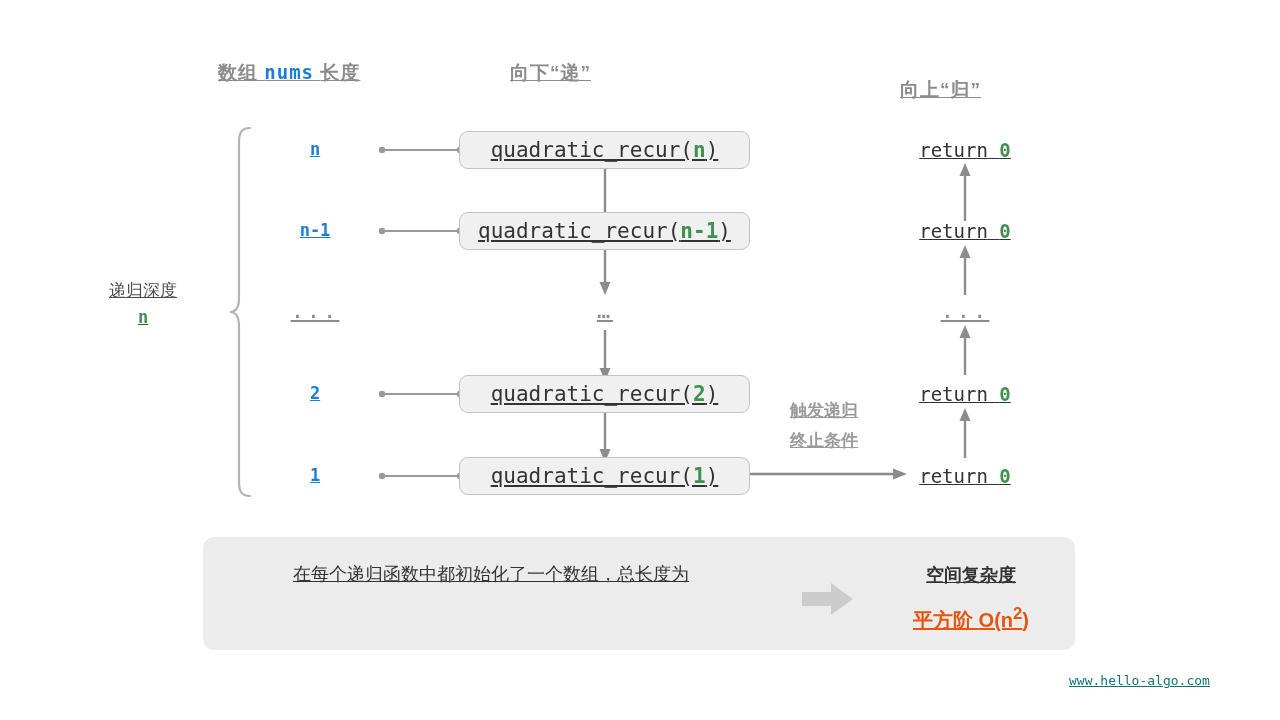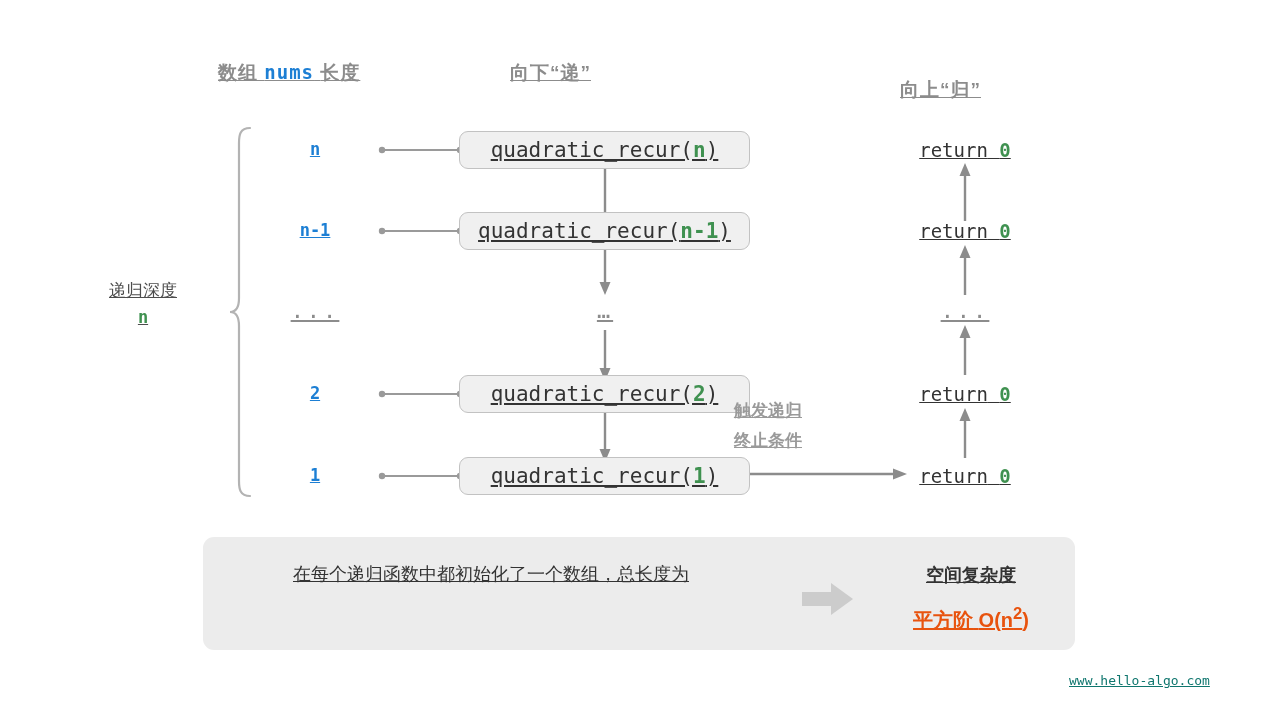--- a/index.html
+++ b/index.html
@@ -103,21 +103,21 @@
     font-family: "DejaVu Sans Mono", "Liberation Mono", monospace;
     font-size: 19px;
     color: #333333;
     white-space: nowrap;
   }
   .ret .zero { color: #3f9150; font-weight: bold; }
 
   
   .annot {
     width: 180px;
-    text-align: center;
+    text-align: right;
     font-size: 17px;
     font-weight: bold;
     color: #9a9a9a;
     line-height: 1.75;
     white-space: nowrap;
   }
 
   
   .panel {
     box-sizing: border-box;

